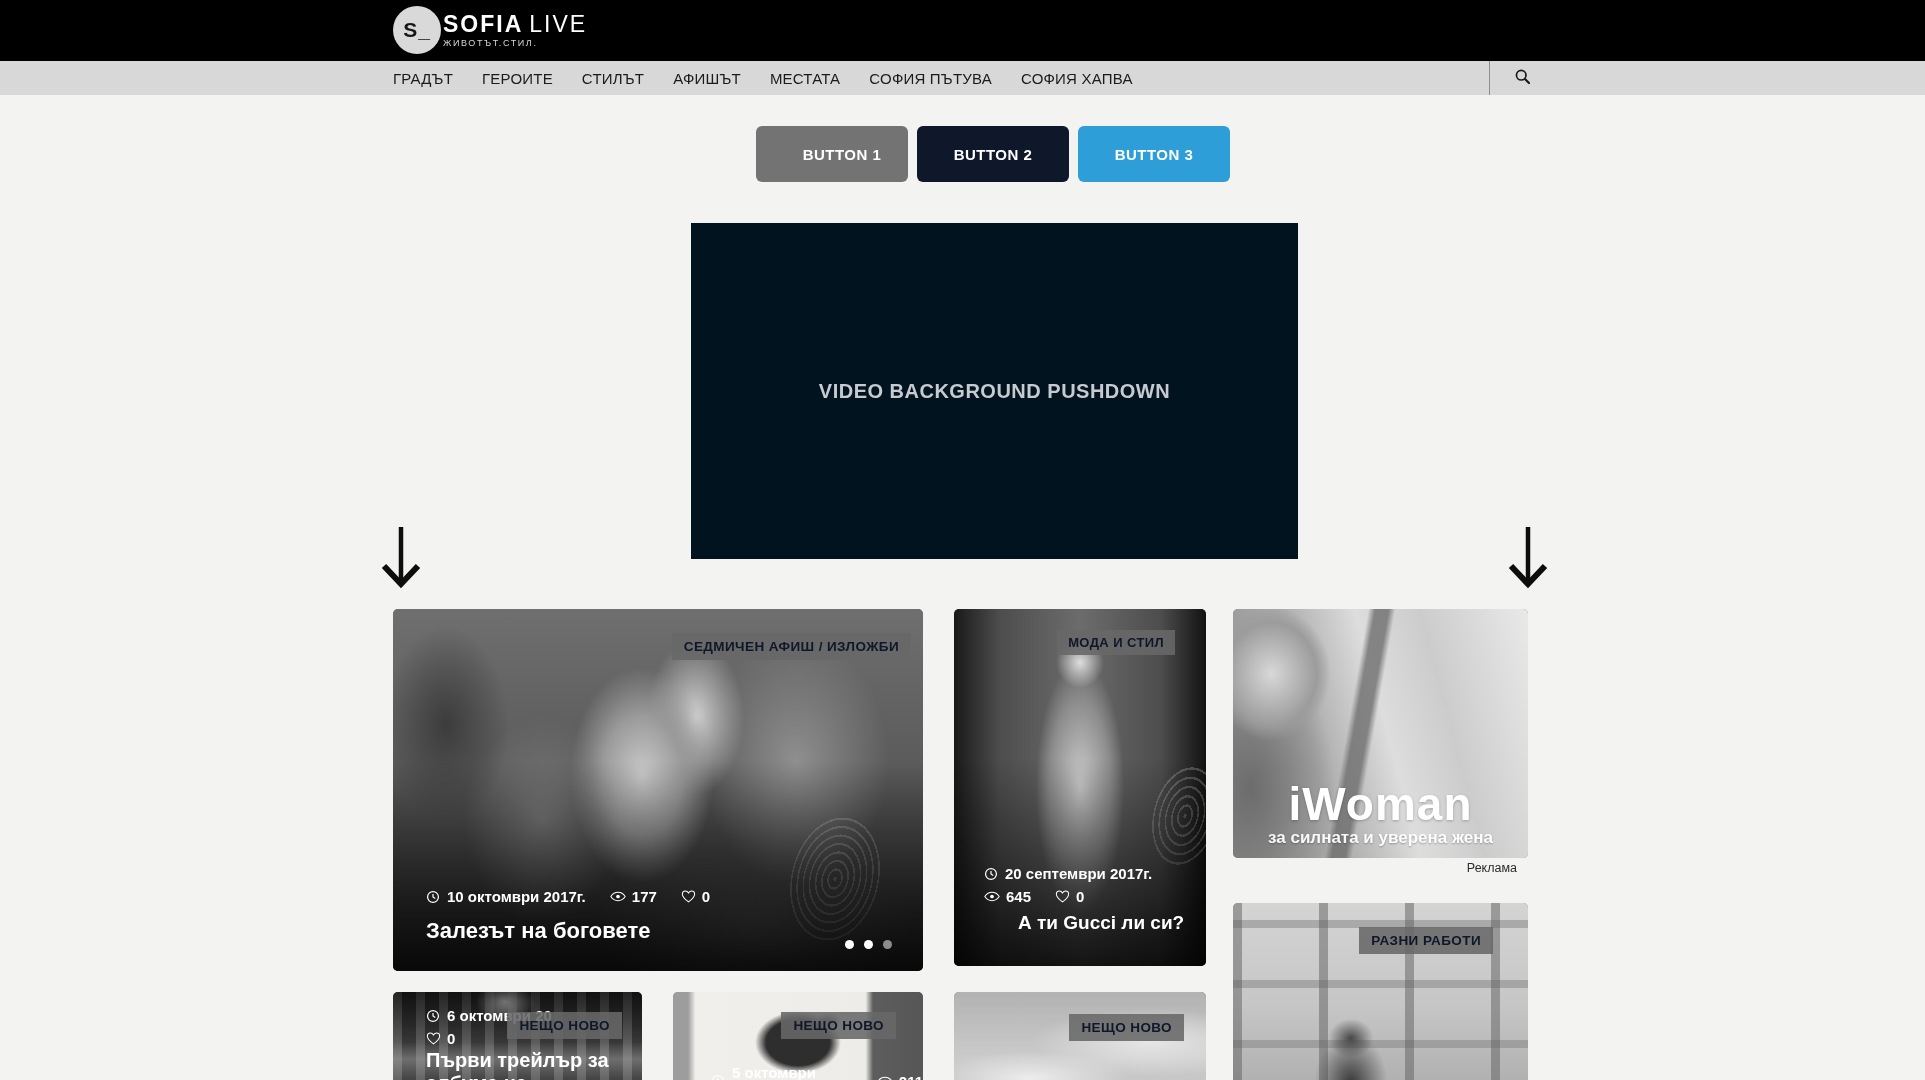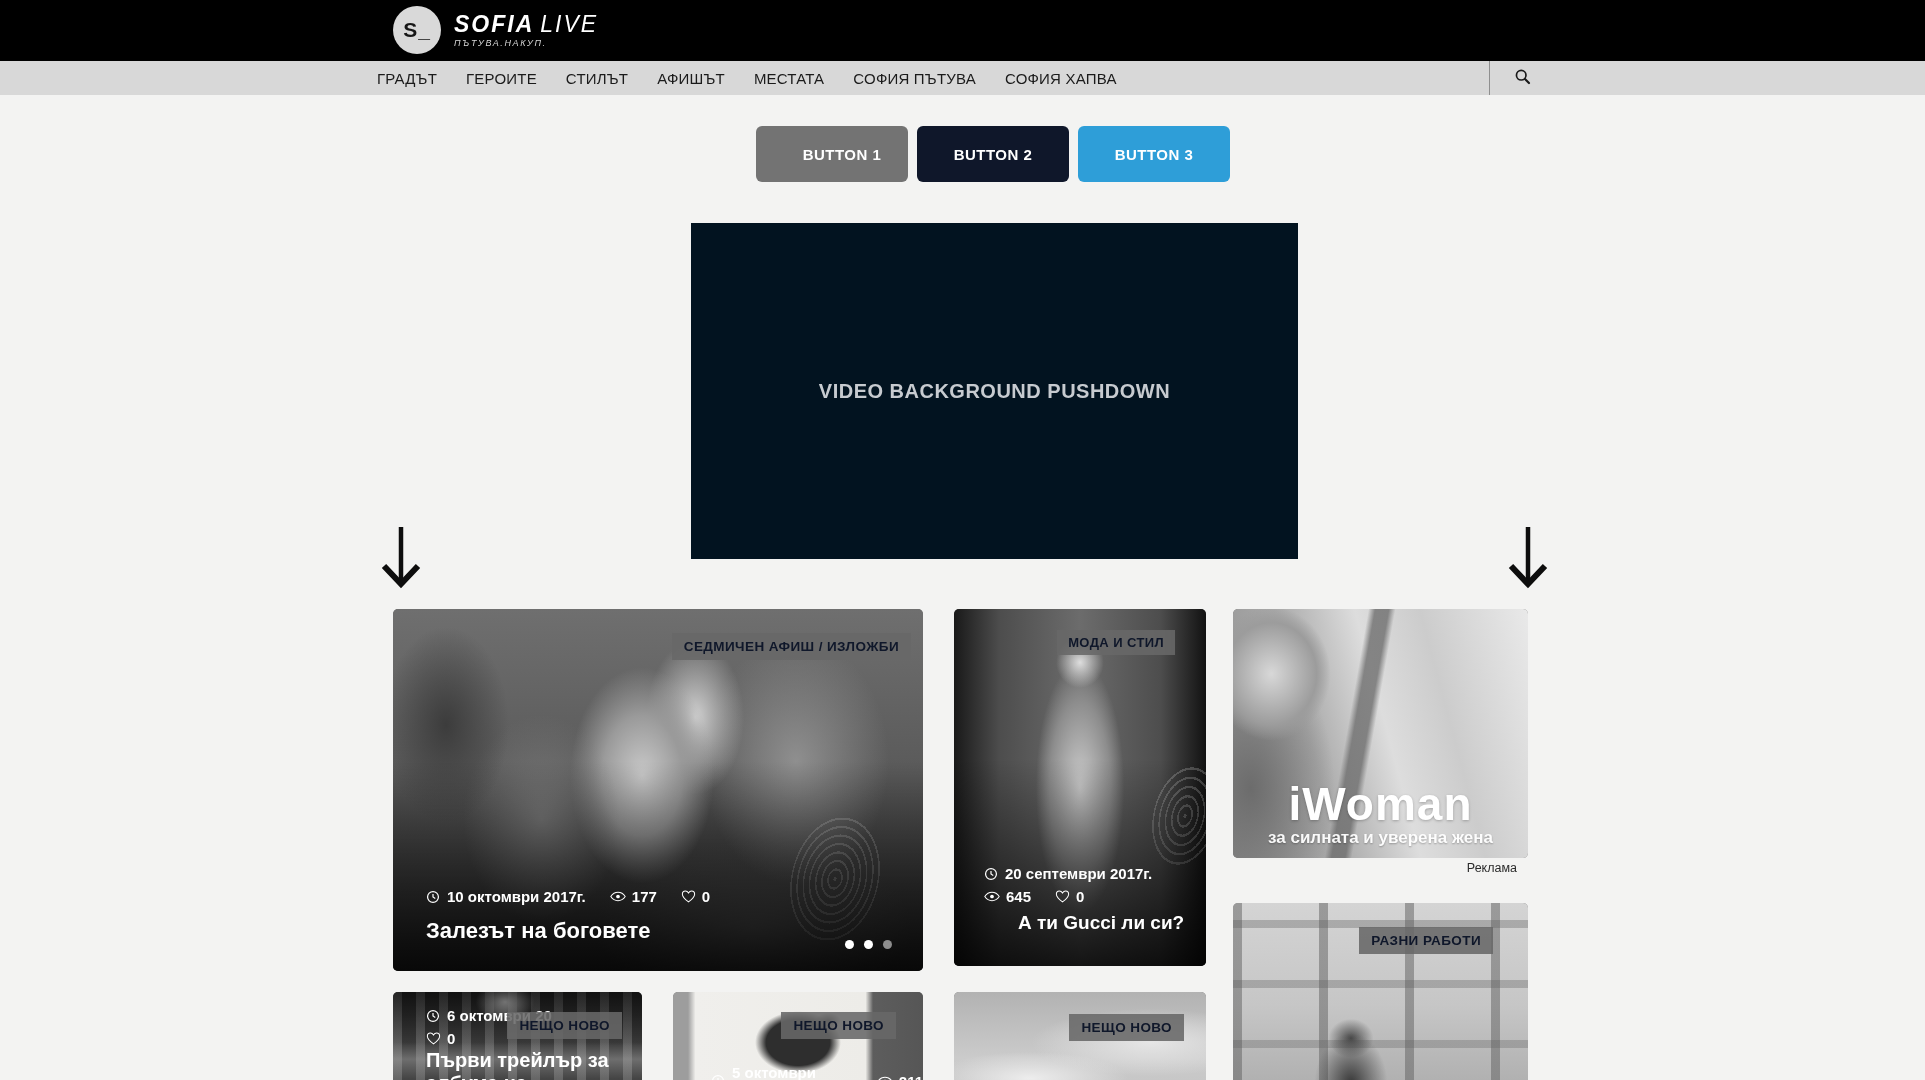--- a/index.html
+++ b/index.html
@@ -10,28 +10,28 @@
     font-family:"Liberation Sans", sans-serif;
   }
   
   .topbar { position:absolute; left:0; top:0; width:1925px; height:71px; background:#000; }
   .logo { position:absolute; left:393px; top:6px; display:flex; align-items:center; cursor:pointer; }
   .logo-circle {
     width:48px; height:48px; border-radius:50%; background:#d9d9d9;
     display:flex; align-items:center; justify-content:center;
     font-size:21px; font-weight:bold; color:#161616; letter-spacing:1px;
   }
-  .logo-text { margin-left:13px; color:#fff;font-style:italic; }
+  .logo-text { margin-left:2px; color:#fff; }
   .logo-title { font-size:23px; letter-spacing:2px; line-height:24px; display:flex; gap:6px; }
   .logo-title .main { font-weight:700; }
   .logo-title .accent { font-weight:300; }
   .tagline { font-size:9px; letter-spacing:1.6px; color:#d6d6d6; margin-top:2px; }
   
   .navbar { position:absolute; left:0; top:61px; width:1925px; height:34px; background:#d8d8d8; }
-  .nav-items { position:absolute; left:377px; top:0; height:34px; display:flex; gap:29px; align-items:center; }
+  .nav-items { position:absolute; left:393px; top:0; height:34px; display:flex; gap:29px; align-items:center; }
   .nav-item { font-size:15px; font-weight:500; color:#1b1b1b; letter-spacing:0.2px; text-decoration:none; cursor:pointer; white-space:nowrap; }
   .nav-divider { position:absolute; left:1489px; top:0; width:1px; height:34px; background:#8f8f8f; }
   .search-btn { position:absolute; left:1500px; top:0; width:44px; height:34px; display:flex; align-items:center; justify-content:center; cursor:pointer; background:transparent; border:none; }
   
   .btn {
     position:absolute; top:126px; width:152px; height:56px; border:none; border-radius:6px;
     color:#fff; font-family:"Liberation Sans", sans-serif; font-size:15px; font-weight:700;
     letter-spacing:0.5px; cursor:pointer; display:flex; align-items:center; justify-content:center;
   }
   .btn1 { left:756px;  background:#737373;padding-left:20px; }
@@ -157,21 +157,21 @@
 <body>
 
 <div class="topbar">
   <div class="logo">
     <div class="logo-circle">S_</div>
     <div class="logo-text">
       <div class="logo-title">
         <span class="main">SOFIA</span>
         <span class="accent">LIVE</span>
       </div>
-      <div class="tagline">ПЪТУВА.НАКУП.</div>
+      <div class="tagline">ЖИВОТЪТ.СТИЛ.</div>
     </div>
   </div>
 </div>
 
 <div class="navbar">
   <div class="nav-items">
     <a class="nav-item">ГРАДЪТ</a>
     <a class="nav-item">ГЕРОИТЕ</a>
     <a class="nav-item">СТИЛЪТ</a>
     <a class="nav-item">АФИШЪТ</a>

